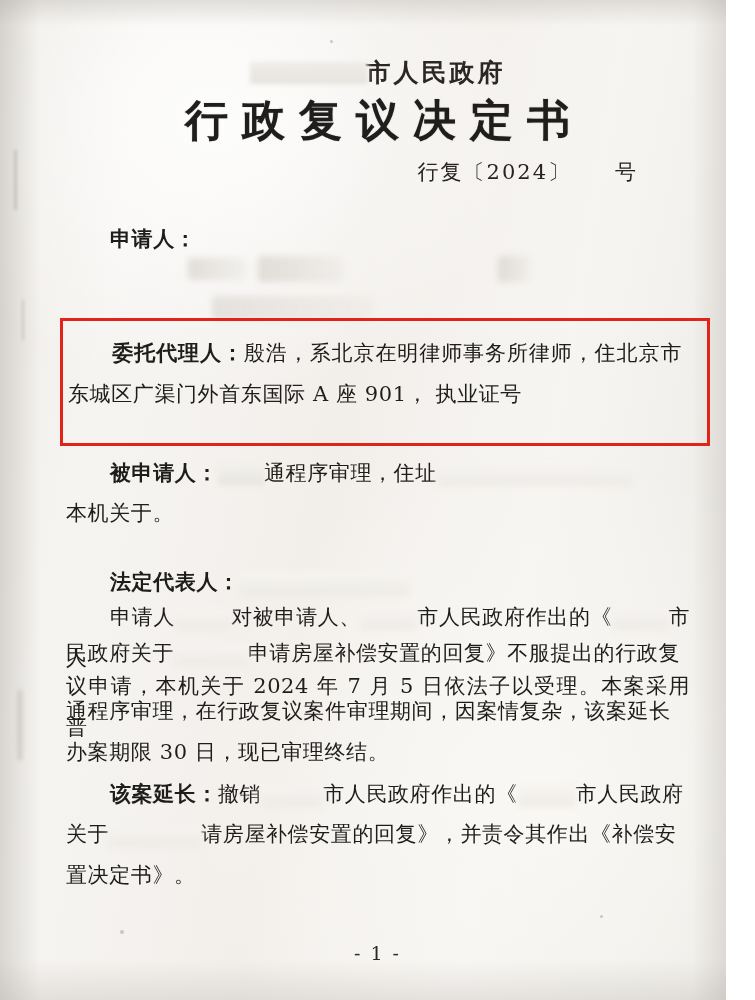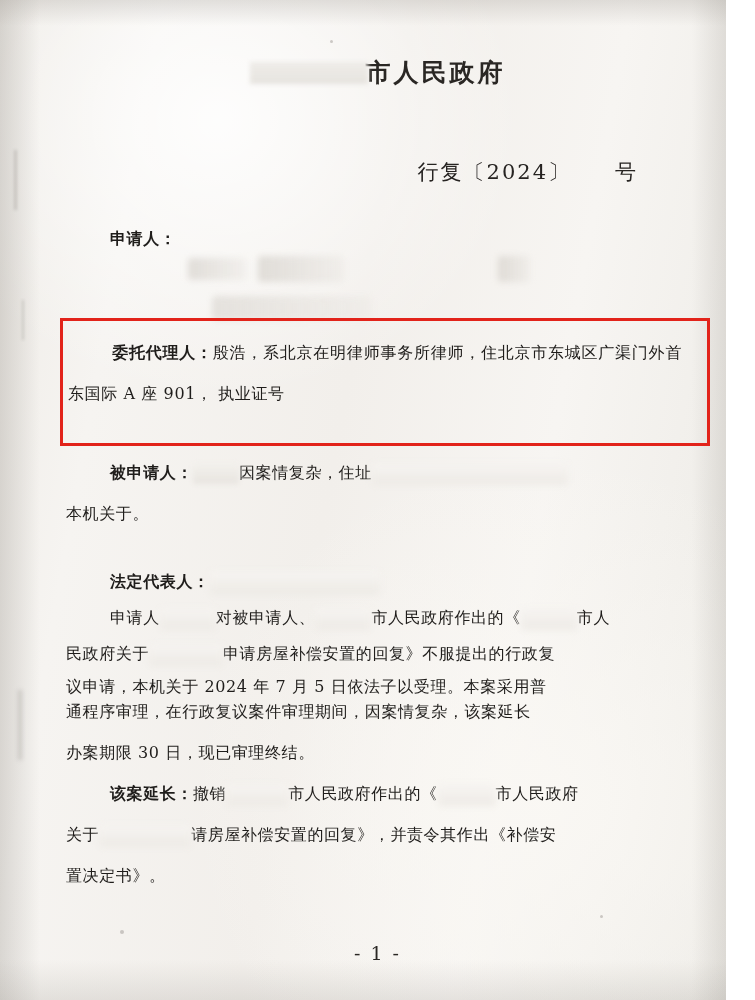--- a/index.html
+++ b/index.html
@@ -120,21 +120,21 @@
     display: inline-block;
     width: 44px;
   }
 
   
   .body-block {
     position: absolute;
     left: 66px;
     width: 624px;
     font-family: "DejaVu Serif", serif;
-    font-size: 16px;
+    font-size: 21px;
     line-height: 41px;
     color: #1f1d1b;
     letter-spacing: 0.6px;
     text-align: justify;
   }
   .indent { display: inline-block; width: 44px; }
   .lbl { font-weight: bold; }
 
   
   .smudge {
@@ -198,20 +198,21 @@
   <div class="speck" style="left:120px; top:930px; width:4px; height:4px;"></div>
   <div class="speck" style="left:600px; top:915px; width:3px; height:3px;"></div>
   <div class="speck" style="left:330px; top:40px; width:3px; height:3px;"></div>
 
   <div id="content">
 
     <div class="org-line">
       <span class="redact-inline"></span><span>市人民政府</span>
     </div>
 
+    <div class="doc-title">行政复议决定书</div>
 
     <div class="doc-number">
       <span>行复〔2024〕</span><span class="blank"></span><span>号</span>
     </div>
 
     <div class="body-block" style="top:218px; height:100px;">
       <span class="indent"></span><span class="lbl">申请人：</span>
     </div>
 
     <div class="ghost-line" style="left:188px; top:258px; width:58px; height:22px;"></div>
@@ -219,21 +220,21 @@
     <div class="ghost-line" style="left:498px; top:256px; width:32px; height:26px;"></div>
     <div class="ghost-line" style="left:212px; top:296px; width:160px; height:24px; opacity:0.8;"></div>
 
     <div id="redbox"></div>
 
     <div class="body-block" style="top:332px; width:614px; left:68px;">
       <span class="indent"></span><span class="lbl">委托代理人：</span><span>殷浩，系北京在明律师事务所律师，住北京市东城区广渠门外首东国际 A 座 901， 执业证号</span>
     </div>
 
     <div class="body-block" style="top:452px;">
-      <span class="indent"></span><span class="lbl">被申请人：</span><span class="smudge" style="width:46px;height:20px;"></span><span>因案情复杂，住址</span><span class="smudge faint" style="width:196px;height:22px;"></span>
+      <span class="indent"></span><span class="lbl">被申请人：</span><span class="smudge" style="width:46px;height:20px;"></span><span>通程序审理，住址</span><span class="smudge faint" style="width:196px;height:22px;"></span>
     </div>
     <div class="body-block" style="top:493px;">
       <span>本机关于。</span>
     </div>
 
     <div class="body-block" style="top:534px;margin-top:27px;">
       <span class="indent"></span><span class="lbl">法定代表人：</span><span class="smudge faint" style="width:170px;height:24px;"></span>
     </div>
 
     <div class="body-block" style="top:597px;">

